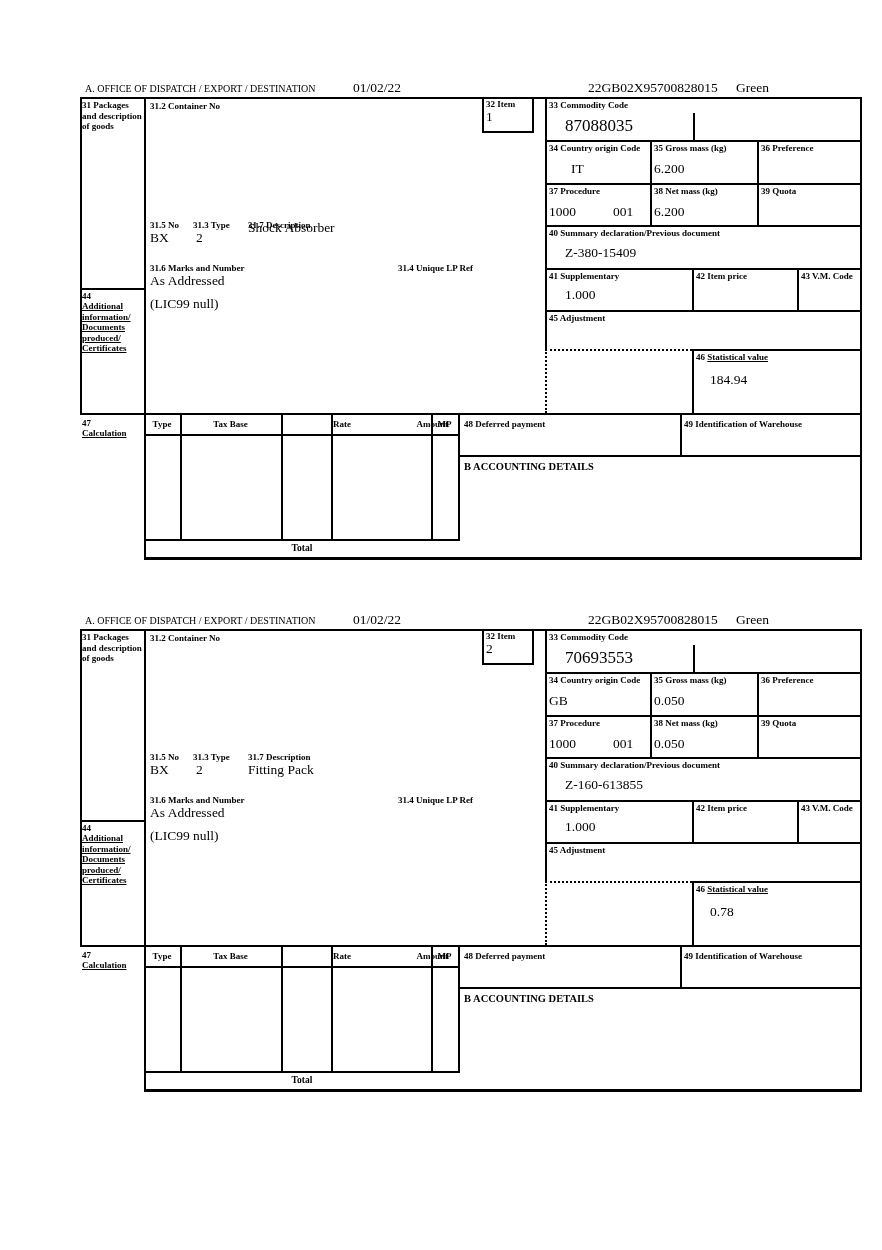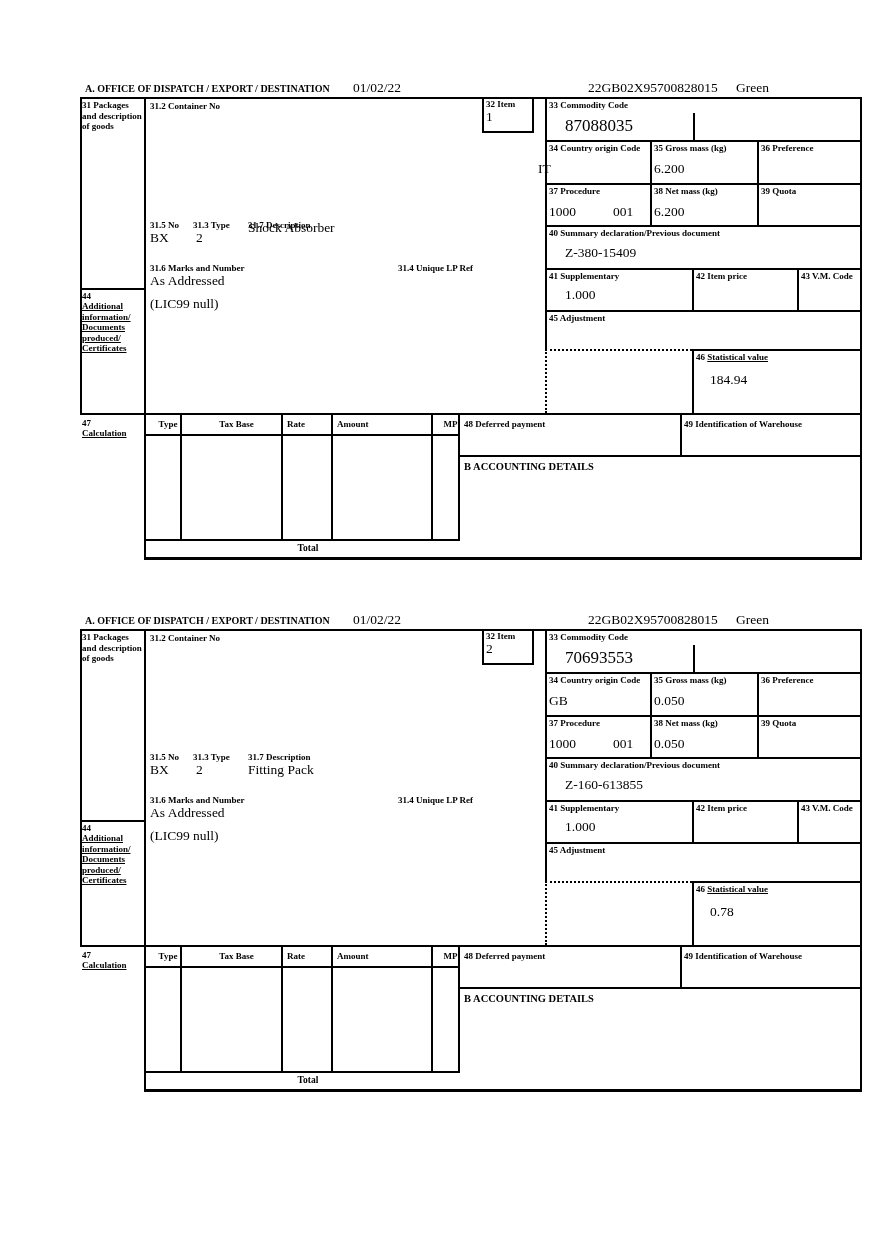--- a/index.html
+++ b/index.html
@@ -9,25 +9,25 @@
   .s{position:absolute;display:block;}
   .h{height:2px;background:#000;}
   .v{width:2px;background:#000;}
   .hd{height:0;border-top:2px dotted #000;background:none;}
   .vd{width:0;border-left:2px dotted #000;background:none;}
   .l{position:absolute;font-weight:bold;font-size:9px;line-height:1.18;white-space:nowrap;}
   .lw{white-space:normal;}
   .u{text-decoration:underline;}
   .t{position:absolute;font-size:13.5px;line-height:1.15;white-space:nowrap;}
   .tl{font-size:17px;}
-  .hdrA{position:absolute;font-weight:bold;font-size:10px;white-space:nowrap;text-align:center;}
+  .hdrA{position:absolute;font-weight:normal;font-size:10px;white-space:nowrap;text-align:center;}
   .acct{position:absolute;font-weight:bold;font-size:10.5px;white-space:nowrap;}
-  .cell{position:absolute;font-weight:bold;font-size:9px;padding-left:6px;}
+  .cell{position:absolute;font-weight:bold;font-size:9px;}
   .ctr{text-align:center;}
-  .rgt{}
+  .rgt{text-align:right;margin-left:24px;}
 </style>
 </head>
 <body>
 
 <div class="sheet">
 
   <div class="section" style="top:80px">
 
     <div class="hdrA" style="left:5px;top:3px">A. OFFICE OF DISPATCH / EXPORT / DESTINATION</div>
     <div class="t" style="left:273px;top:0">01/02/22</div>
@@ -61,21 +61,21 @@
     <i class="s h" style="left:612px;top:269px;width:170px"></i>
     <i class="s v" style="left:612px;top:269px;height:64px"></i>
 
     <div class="l lw" style="left:2px;top:20px;width:60px">31 Packages and description of goods</div>
     <div class="l" style="left:70px;top:21px">31.2 Container No</div>
     <div class="l" style="left:406px;top:19px">32 Item</div>
     <div class="t" style="left:406px;top:29px">1</div>
     <div class="l" style="left:469px;top:20px">33 Commodity Code</div>
     <div class="t tl" style="left:485px;top:36px">87088035</div>
     <div class="l" style="left:469px;top:63px">34 Country origin Code</div>
-    <div class="t" style="left:458px;top:81px">IT</div>
+    <div class="t" style="left:491px;top:81px">IT</div>
     <div class="l" style="left:574px;top:63px">35 Gross mass (kg)</div>
     <div class="t" style="left:574px;top:81px">6.200</div>
     <div class="l" style="left:681px;top:63px">36 Preference</div>
     <div class="l" style="left:469px;top:106px">37 Procedure</div>
     <div class="t" style="left:469px;top:124px">1000</div>
     <div class="t" style="left:533px;top:124px">001</div>
     <div class="l" style="left:574px;top:106px">38 Net mass (kg)</div>
     <div class="t" style="left:574px;top:124px">6.200</div>
     <div class="l" style="left:681px;top:106px">39 Quota</div>
     <div class="l" style="left:469px;top:148px">40 Summary declaration/Previous document</div>

